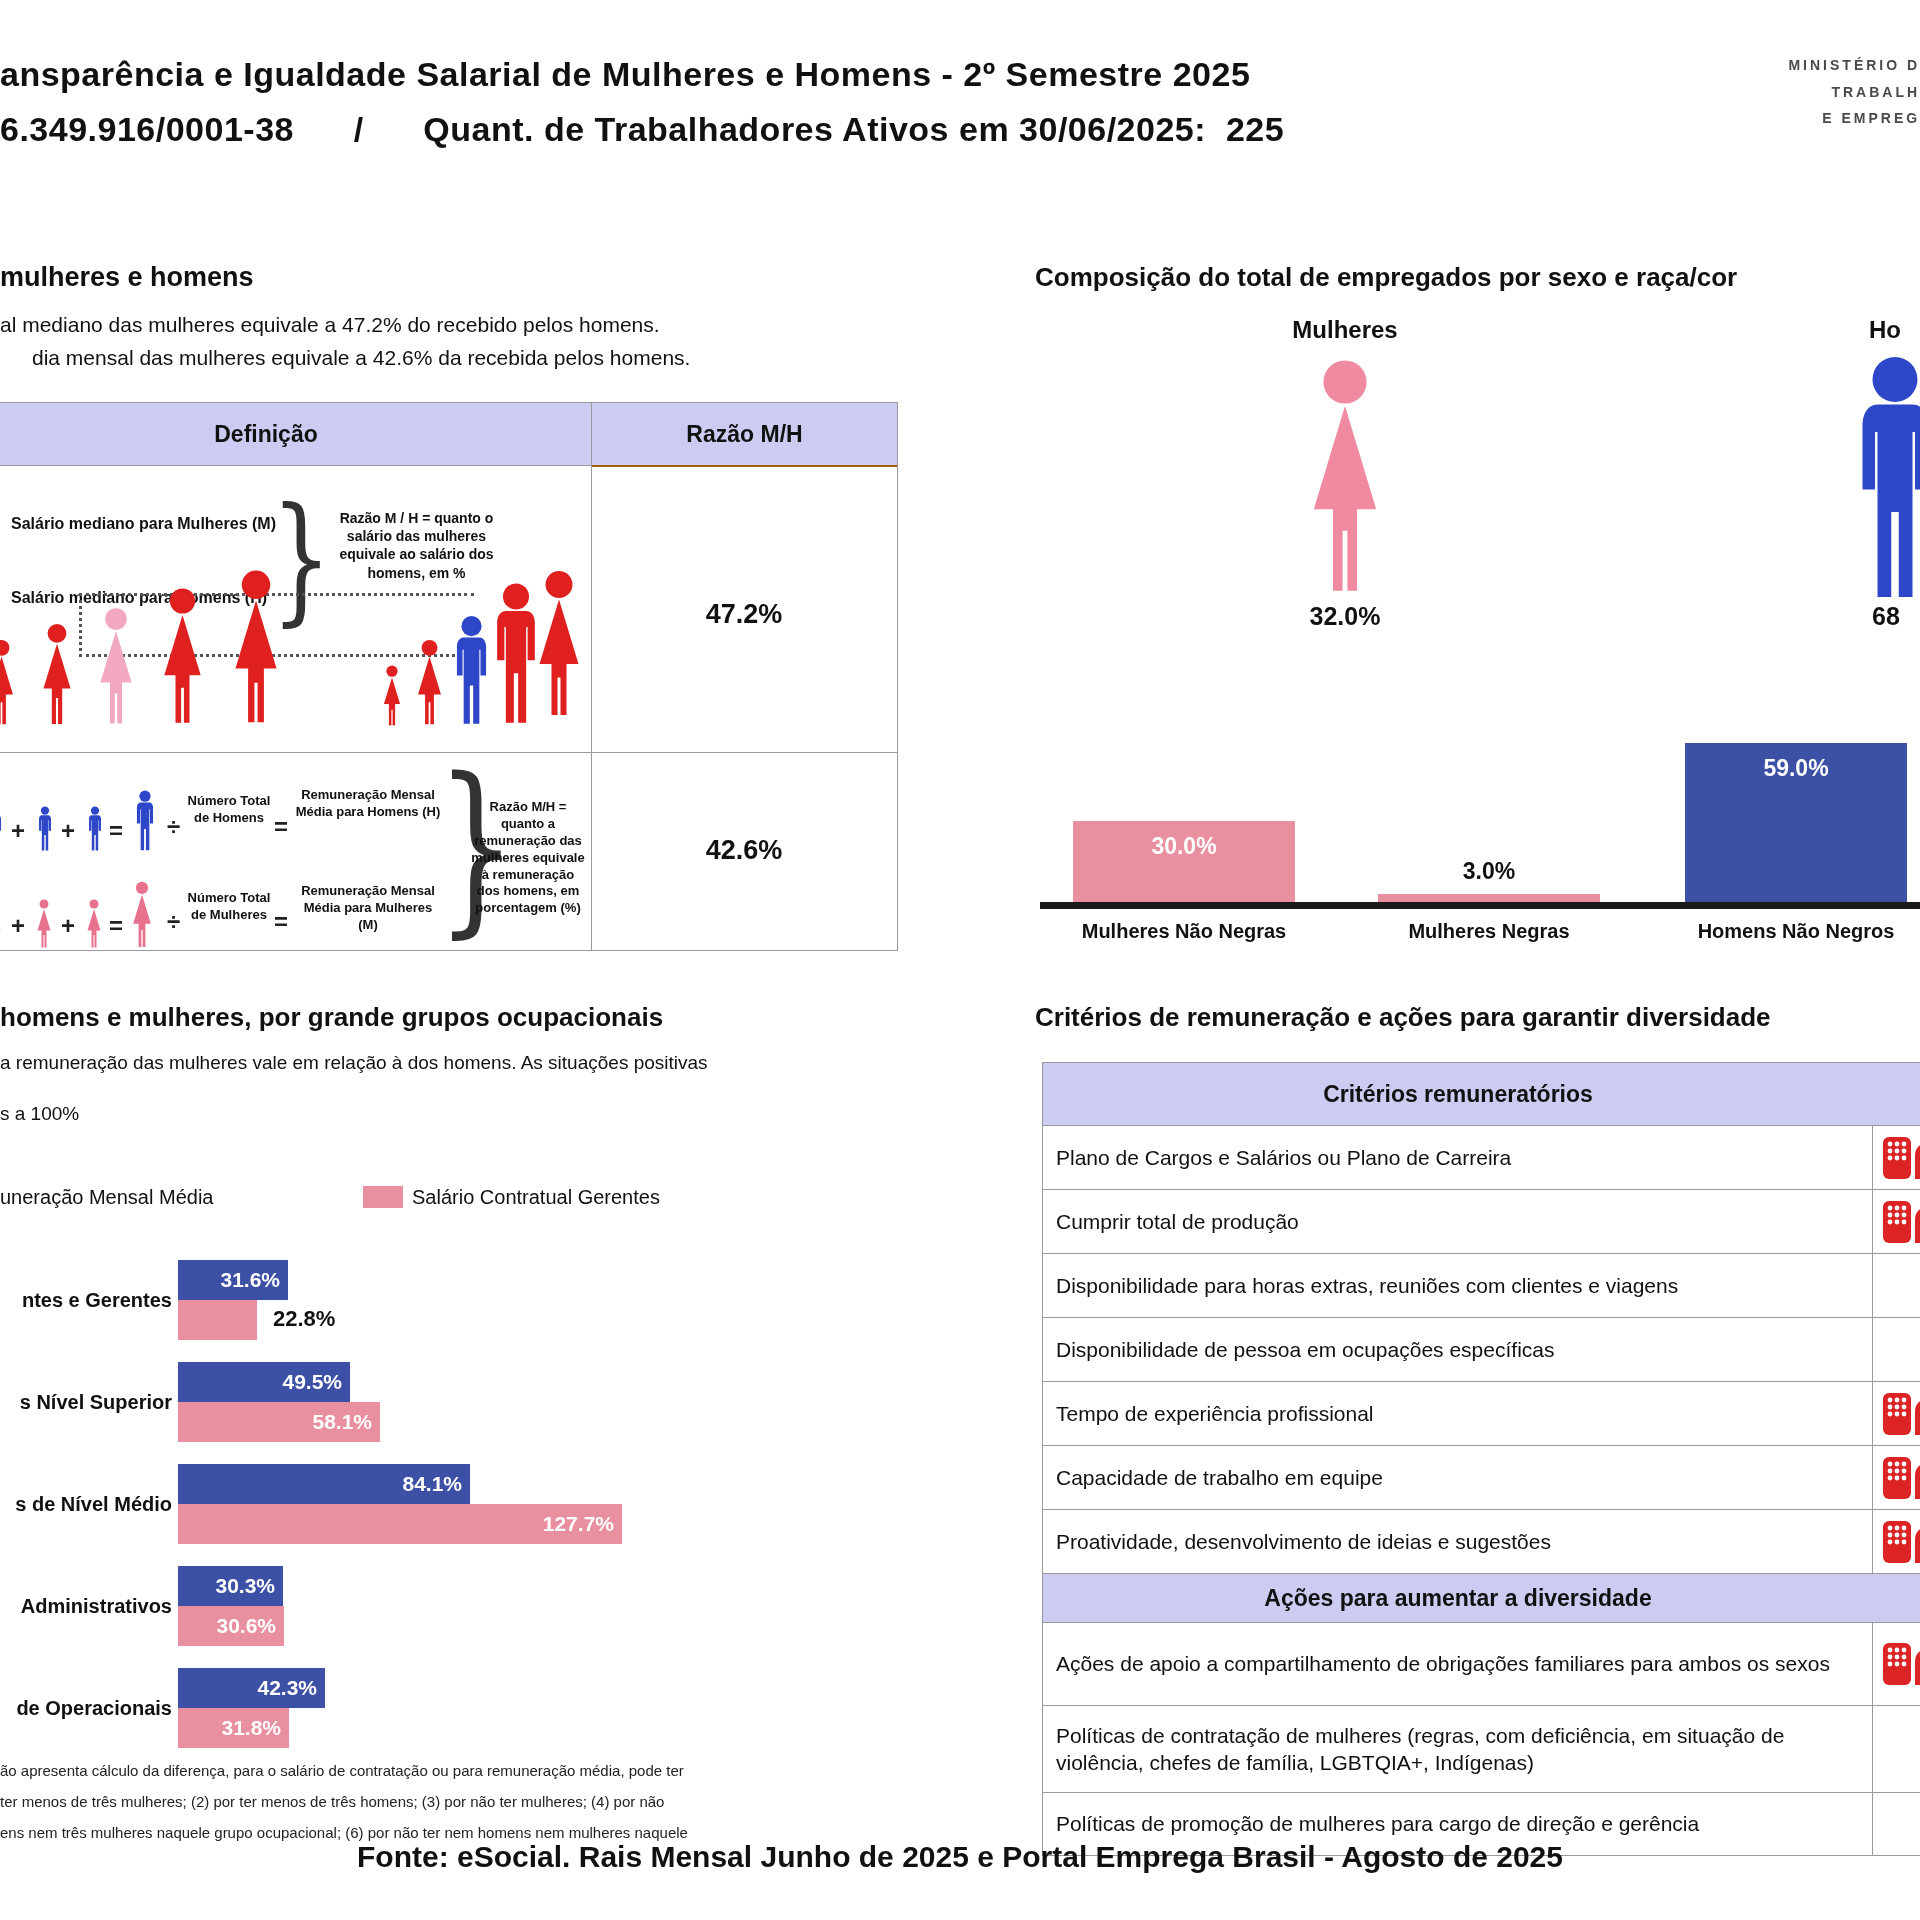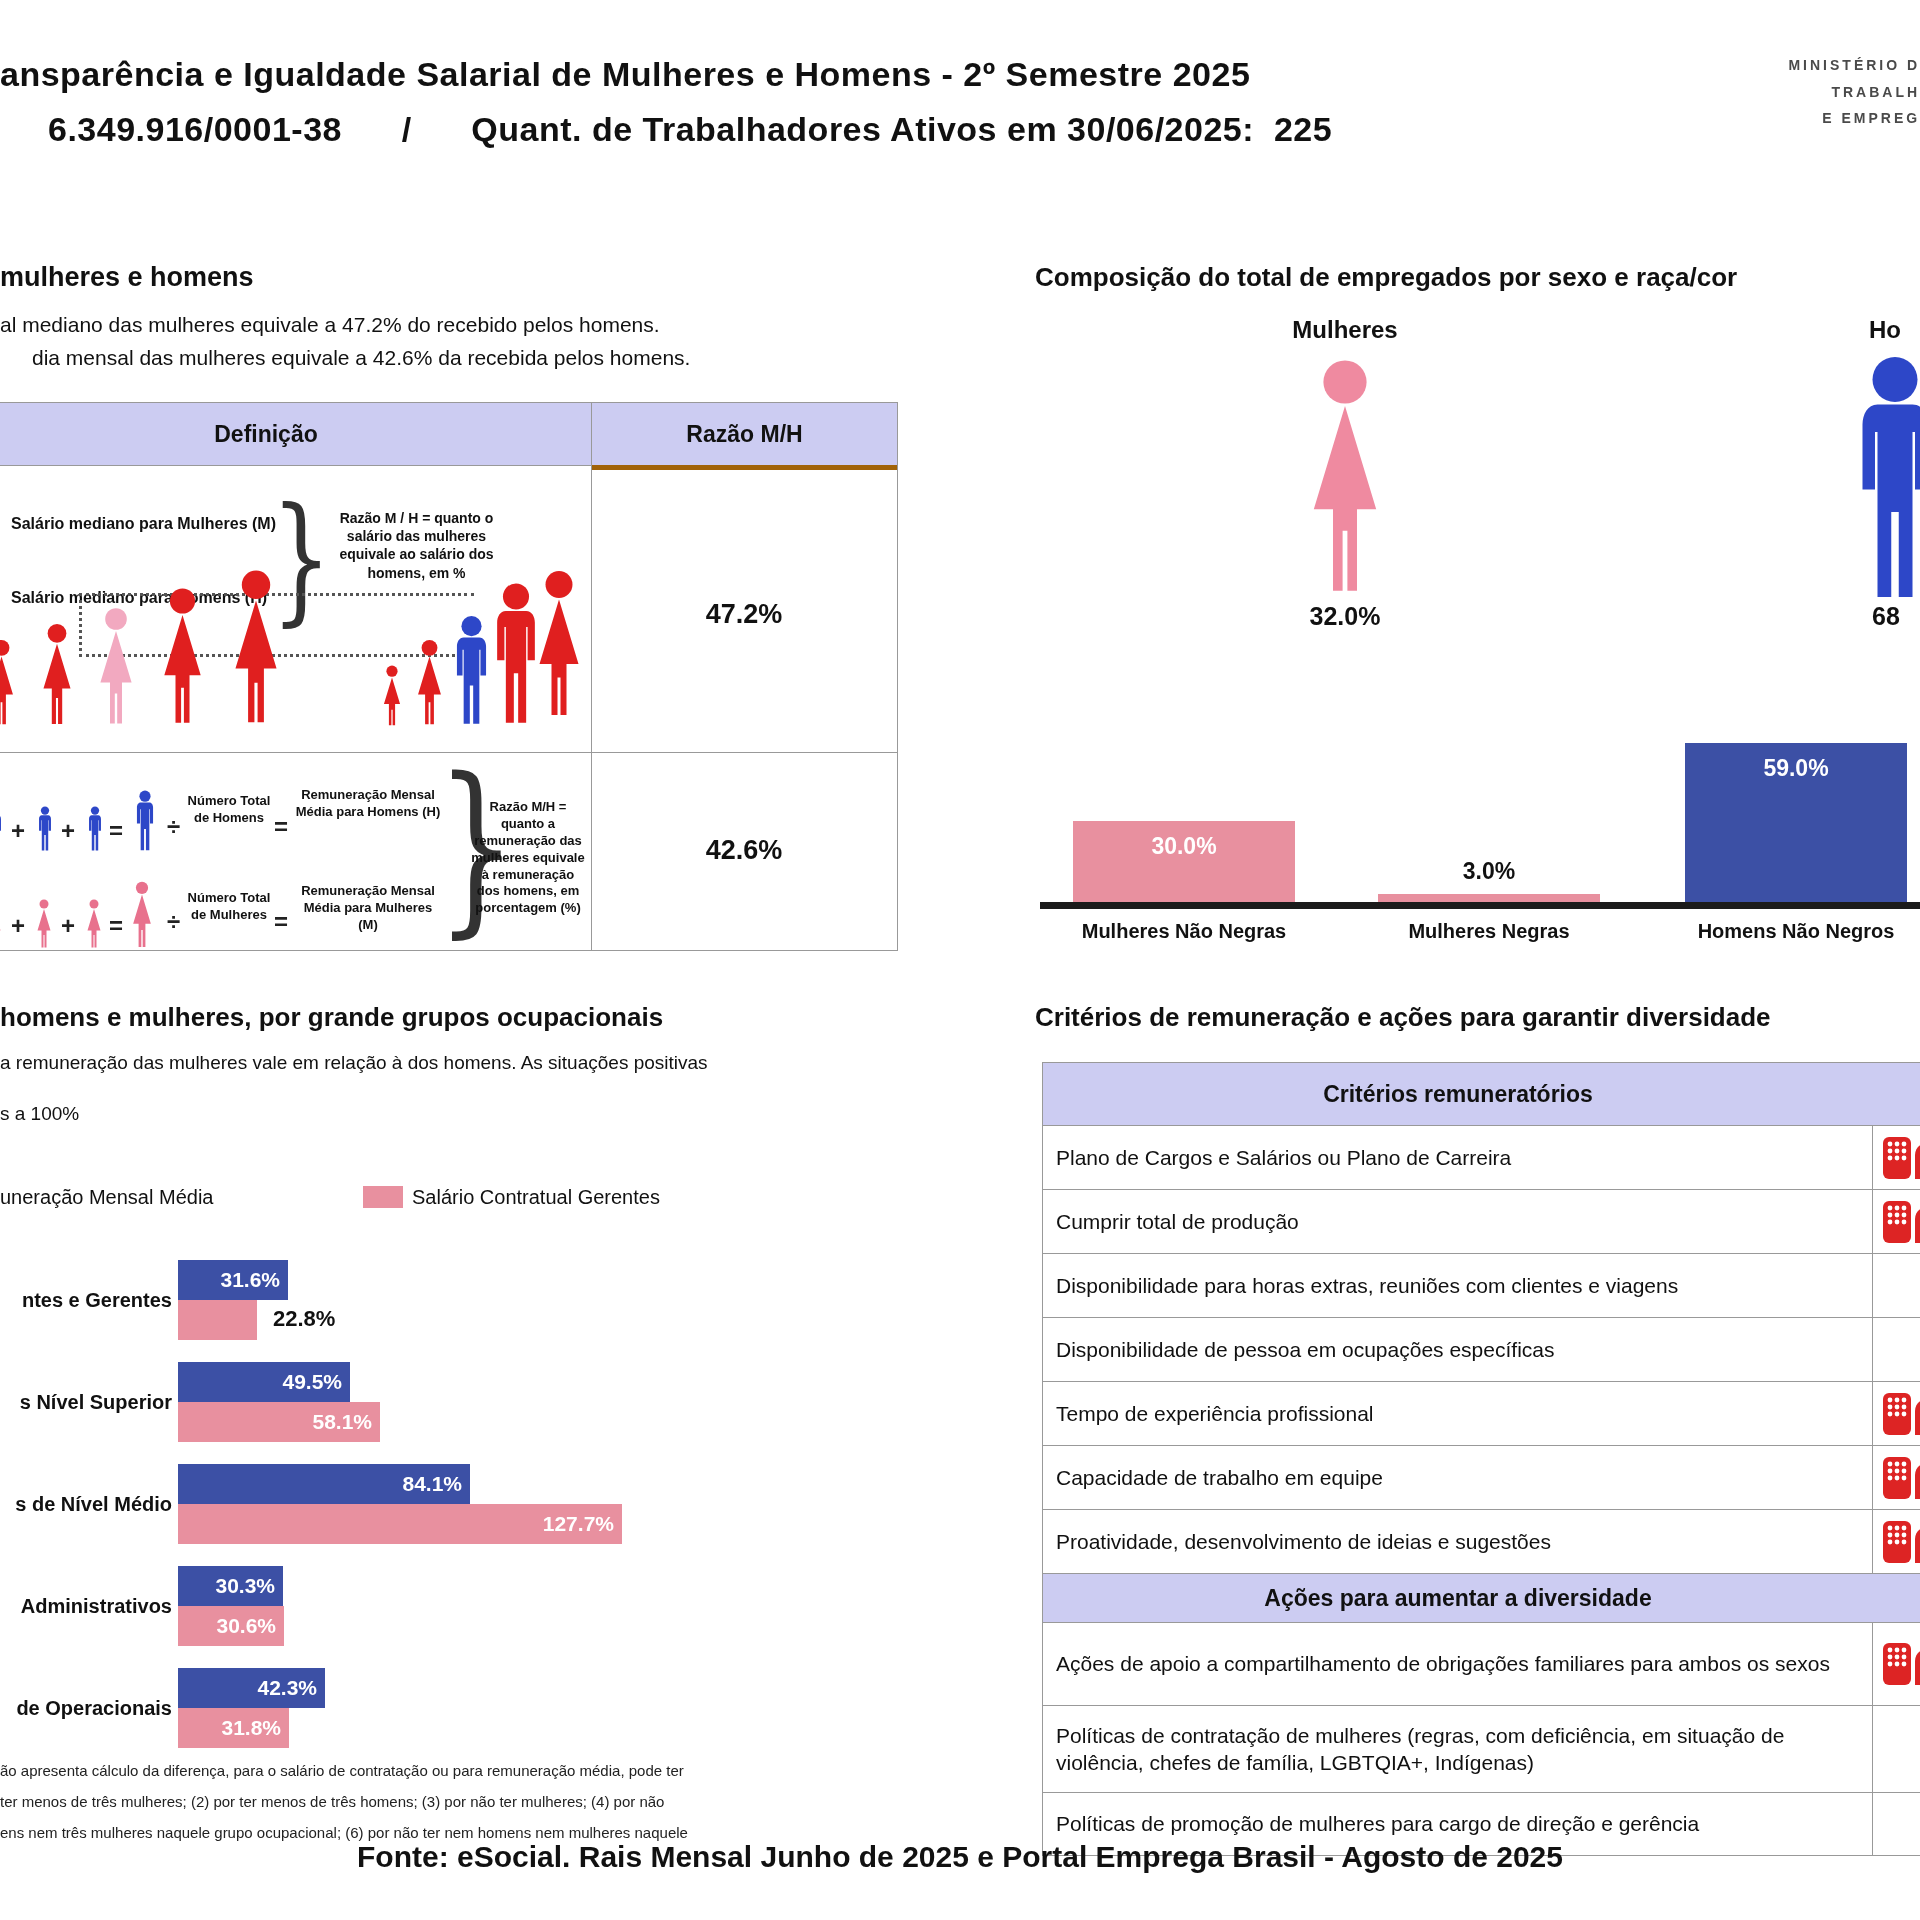--- a/index.html
+++ b/index.html
@@ -1,19 +1,19 @@
 <!DOCTYPE html>
 <html><head>
 <meta charset="utf-8">
 <style>
   html,body{margin:0;padding:0;background:#fff;}
   #canvas{position:relative;width:1920px;height:1920px;overflow:hidden;background:#fff;
           font-family:"Liberation Sans",sans-serif;color:#111;}
   .abs{position:absolute;}
-  .pre{white-space:pre;padding-left:48px;}
+  .pre{white-space:pre;}
   .h1{font-size:34px;font-weight:bold;letter-spacing:0.5px;}
   .sechead{font-size:27px;font-weight:bold;}
   .body20{font-size:21px;}
   .ministry{font-size:14px;font-weight:bold;letter-spacing:3px;color:#4a4a4a;line-height:1.9;text-align:right;}
   
   #def-table{left:-60px;top:402px;width:956px;height:547px;border:1px solid #999;background:#fff;}
   .lav{background:#ccccf2;}
   .defhead{height:62px;line-height:62px;font-size:23px;font-weight:bold;text-align:center;}
   .vline{background:#999;width:1px;}
   .hline{background:#999;height:1px;}
@@ -70,21 +70,21 @@
     <div>E EMPREGO</div>
   </div>
 
   <div class="abs sechead" style="left:0;top:262px;">mulheres e homens</div>
   <div class="abs body20" style="left:0;top:313px;">al mediano das mulheres equivale a 47.2% do recebido pelos homens.</div>
   <div class="abs body20" style="left:0;top:346px;margin-left:32px;">dia mensal das mulheres equivale a 42.6% da recebida pelos homens.</div>
 
   <div class="abs" id="def-table">
 
     <div class="abs lav defhead" style="left:0;top:0;width:650px;border-bottom:1px solid #999;">Definição</div>
-    <div class="abs lav defhead" style="left:651px;top:0;width:305px;border-bottom:5px solid #a16207;">Razão M/H</div>
+    <div class="abs lav defhead" style="left:651px;top:0;width:305px;border-bottom:2px solid #a16207;">Razão M/H</div>
     <div class="abs vline" style="left:650px;top:0;height:547px;"></div>
     <div class="abs hline" style="left:0;top:349px;width:956px;"></div>
 
     <div class="abs smalltext" style="left:70px;top:110px;width:280px;">Salário mediano para Mulheres (M)</div>
     <div class="abs smalltext" style="left:70px;top:184px;width:280px;">Salário mediano para Homens (H)</div>
     <div class="abs brace" style="left:322px;top:96px;font-size:120px;transform:scale(0.8,1.15);">}</div>
     <div class="abs tinytext" style="left:388px;top:106px;width:175px;font-size:14px;">Razão M / H = quanto o salário das mulheres equivale ao salário dos homens, em %</div>
     <div class="abs dashedbox" style="left:138px;top:190px;width:392px;height:58px;"></div>
 
     <svg class="abs" style="left:42px;top:236px;" width="37" height="88" fill="#e01f1f">

